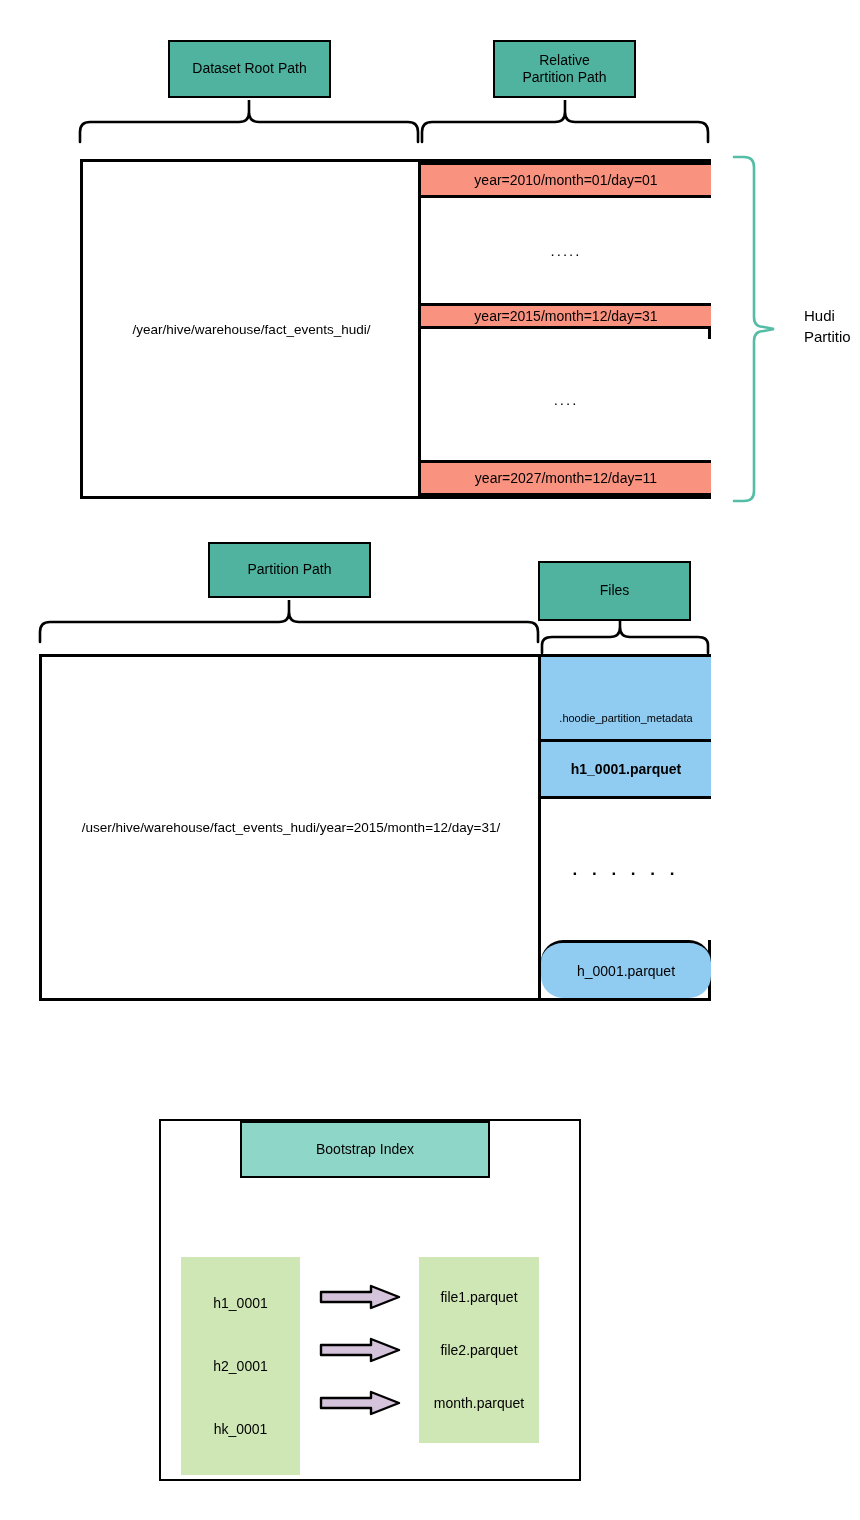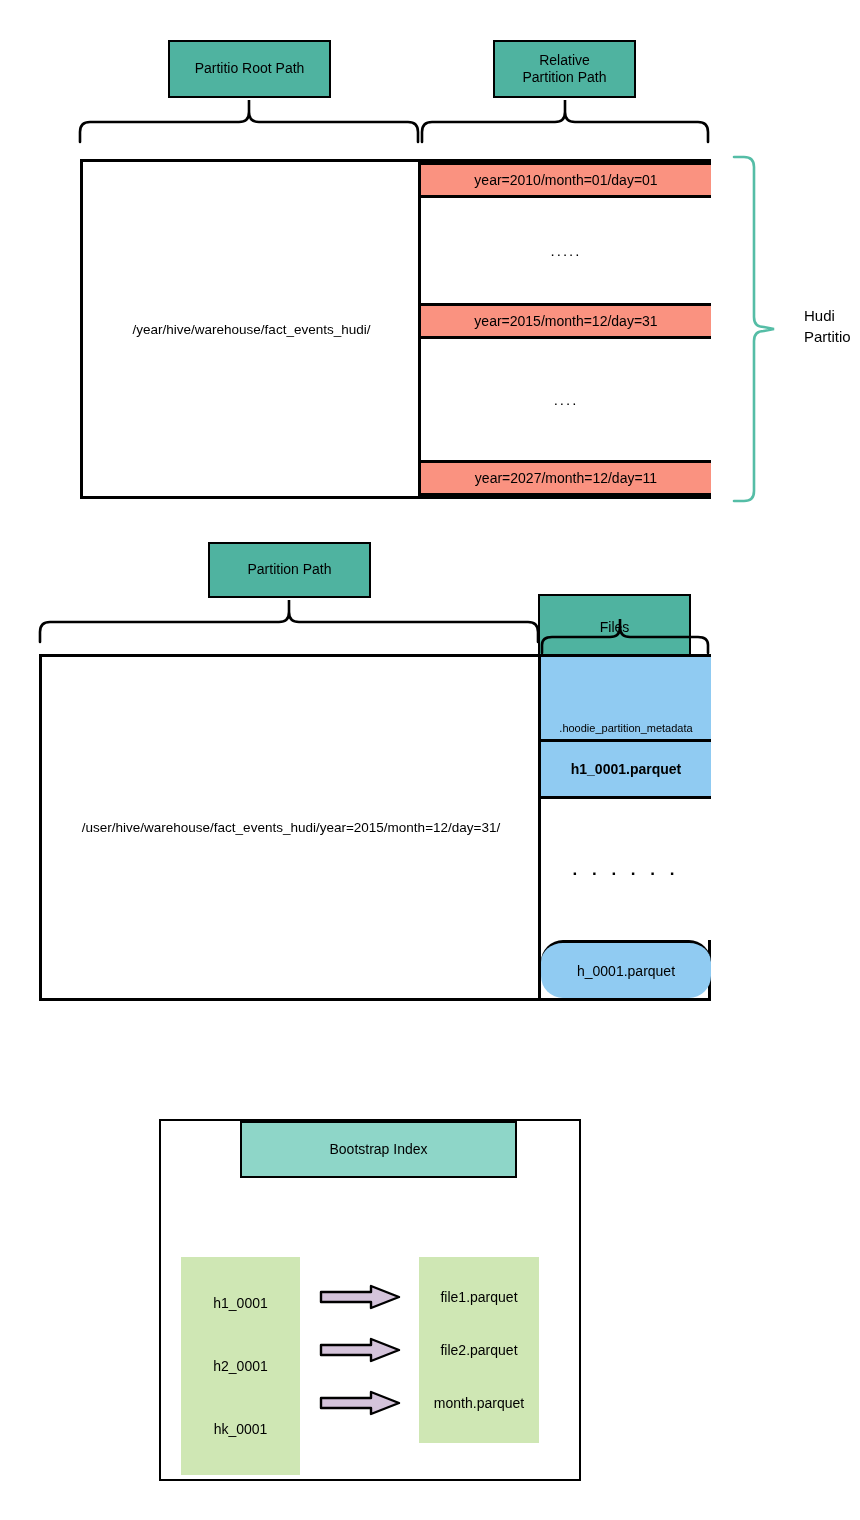--- a/index.html
+++ b/index.html
@@ -117,21 +117,21 @@
   .side-label {
     font-size: 15px;
     line-height: 1.4;
     white-space: nowrap;
   }
 </style>
 </head>
 <body>
 
 <div class="abs label-box" style="left:168px; top:40px; width:163px; height:58px;">
-  <span>Partitio Root Path</span>
+  <span>Dataset Root Path</span>
 </div>
 
 <div class="abs label-box" style="left:493px; top:40px; width:143px; height:58px; flex-direction:column;">
   <span>Relative</span>
   <span>Partition Path</span>
 </div>
 
 <div class="abs" style="left:78px; top:98px; width:344px; height:46px;">
   <svg width="344" height="46" viewBox="0 0 344 46">
     <path d="M2,44 L2,34 Q2,24 12,24 L161,24 Q171,24 171,14 L171,2 L171,14 Q171,24 181,24 L330,24 Q340,24 340,34 L340,44" fill="none" stroke="#000000" stroke-width="2.6" stroke-linecap="round"></path>
@@ -154,21 +154,21 @@
 <div class="abs" style="left:418px; top:162px; width:3px; height:334px; background:#000000;"></div>
 
 <div class="abs cell cell-salmon" style="left:421px; top:162px; width:290px; height:36px;">
   <span>year=2010/month=01/day=01</span>
 </div>
 
 <div class="abs cell cell-white" style="left:421px; top:198px; width:290px; height:105px;">
   <span class="dots">.....</span>
 </div>
 
-<div class="abs cell cell-salmon" style="left:421px; top:303px; width:290px; height:36px;">
+<div class="abs cell cell-salmon" style="left:421px; top:303px; width:290px; height:26px;">
   <span>year=2015/month=12/day=31</span>
 </div>
 
 <div class="abs cell cell-white" style="left:421px; top:339px; width:290px; height:121px;">
   <span class="dots">....</span>
 </div>
 
 <div class="abs cell cell-salmon" style="left:421px; top:460px; width:290px; height:36px;">
   <span>year=2027/month=12/day=11</span>
 </div>
@@ -181,21 +181,21 @@
 
 <div class="abs side-label" style="left:804px; top:305px; width:70px;">
   <div>Hudi</div>
   <div>Partitio</div>
 </div>
 
 <div class="abs label-box" style="left:208px; top:542px; width:163px; height:56px;">
   <span>Partition Path</span>
 </div>
 
-<div class="abs label-box" style="left:538px; top:594px; width:153px; height:68px;">
+<div class="abs label-box" style="left:538px; top:561px; width:153px; height:60px;">
   <span>Files</span>
 </div>
 
 <div class="abs" style="left:38px; top:598px; width:504px; height:46px;">
   <svg width="504" height="46" viewBox="0 0 504 46">
     <path d="M2,44 L2,34 Q2,24 12,24 L241,24 Q251,24 251,14 L251,2 L251,14 Q251,24 261,24 L490,24 Q500,24 500,34 L500,44" fill="none" stroke="#000000" stroke-width="2.6" stroke-linecap="round"></path>
   </svg>
 </div>
 
 <div class="abs" style="left:540px; top:617px; width:172px; height:38px;">
@@ -206,40 +206,40 @@
 
 <div class="abs frame" style="left:39px; top:654px; width:672px; height:347px;">
 </div>
 
 <div class="abs cell" style="left:42px; top:657px; width:498px; height:341px;">
   <span class="path-text">/user/hive/warehouse/fact_events_hudi/year=2015/month=12/day=31/</span>
 </div>
 
 <div class="abs" style="left:538px; top:657px; width:3px; height:341px; background:#000000;"></div>
 
-<div class="abs cell cell-blue" style="left:541px; top:657px; width:170px; height:82px; align-items:flex-end; padding-bottom:5px;">
+<div class="abs cell cell-blue" style="left:541px; top:657px; width:170px; height:82px; align-items:flex-end; padding-bottom:15px;">
   <span class="meta-text">.hoodie_partition_metadata</span>
 </div>
 
 <div class="abs cell cell-blue-b" style="left:541px; top:739px; width:170px; height:60px;font-weight:bold;">
   <span>h1_0001.parquet</span>
 </div>
 
 <div class="abs cell cell-white" style="left:541px; top:799px; width:170px; height:141px;">
   <span class="dots-big">. . . . . .</span>
 </div>
 
 <div class="abs cell cell-blue" style="left:541px; top:940px; width:170px; height:58px; border-top:3px solid #000000;border-radius:22px;">
   <span>h_0001.parquet</span>
 </div>
 
 <div class="abs frame-thin" style="left:159px; top:1119px; width:422px; height:362px;">
 </div>
 
-<div class="abs label-box label-box-light" style="left:240px; top:1121px; width:277px; height:57px;">
+<div class="abs label-box label-box-light" style="left:240px; top:1121px; width:250px; height:57px;">
   <span>Bootstrap Index</span>
 </div>
 
 <div class="abs green-box" style="left:181px; top:1257px; width:119px; height:218px;">
   <div class="green-row">h1_0001</div>
   <div class="green-row">h2_0001</div>
   <div class="green-row">hk_0001</div>
 </div>
 
 <div class="abs arrow-col" style="left:310px; top:1257px; width:100px; height:186px;">

